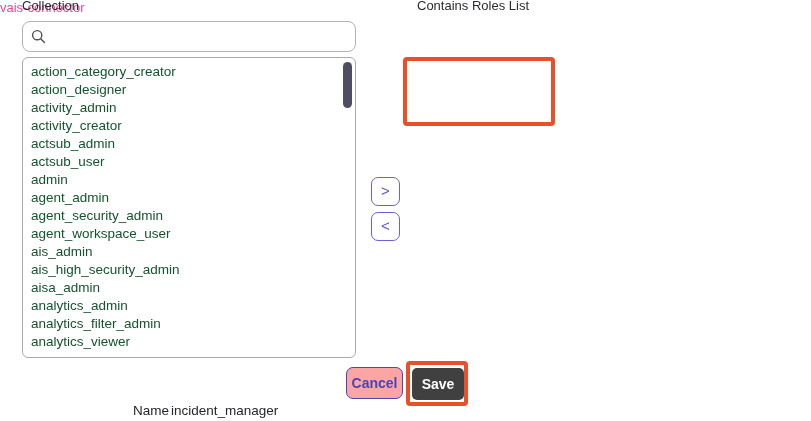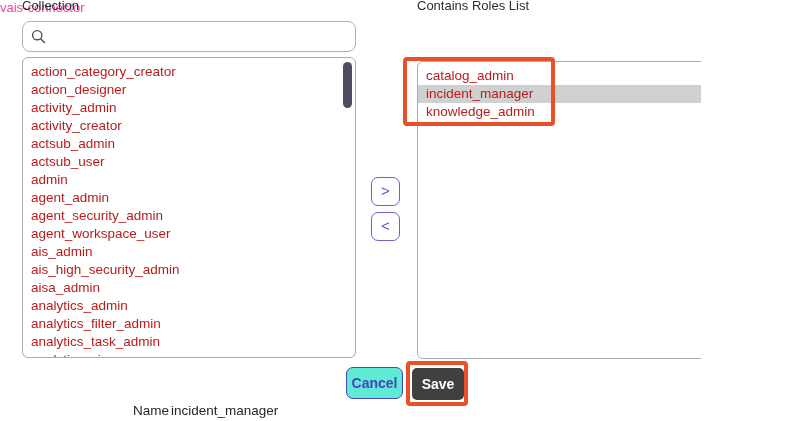--- a/index.html
+++ b/index.html
@@ -28,21 +28,21 @@
   
   .listbox {
     position:absolute; background:#fff; border:1px solid #a9a9b2;
     border-radius:6px; overflow:hidden;
   }
   #left-listbox  { left:22px;  top:57px; width:334px; height:301px; }
   #right-listbox { left:417px; top:61px; width:352px; height:298px; }
   .listbox ul { list-style:none; padding-top:5px; }
   .listbox li {
     font-size:13.5px; line-height:18px; height:18px; padding-left:8px;
-    color:#b91c1c; white-space:nowrap; cursor:default;
+    color:#14532d; white-space:nowrap; cursor:default;
   }
   .listbox li.selected { background:#d0d0d0; }
 
   
   #left-scroll-thumb {
     position:absolute; right:3px; top:4px; width:9px; height:46px;
     background:#4e4d61; border-radius:5px;
   }
 
   
@@ -51,21 +51,21 @@
     border:1.5px solid #6a63d0; border-radius:7px; background:#fff;
     color:#5a54c8; font-size:15px; line-height:1; font-family:"Liberation Sans",sans-serif;
     display:flex; align-items:center; justify-content:center; cursor:pointer; padding-bottom:2px;
   }
   #move-right-button { top:177px; }
   #move-left-button  { top:212px; }
 
   
   #cancel-button {
     position:absolute; left:346px; top:367px; width:57px; height:32px;
-    background:#5eead4; border:1.5px solid #4a44bc; border-radius:7px;
+    background:#fca5a5; border:1.5px solid #4a44bc; border-radius:7px;
     color:#4a44bc; font-size:14px; font-weight:bold; font-family:"Liberation Sans",sans-serif;
     cursor:pointer;
   }
   #save-button {
     position:absolute; left:412px; top:368px; width:52px; height:32px;
     background:#404040; border:none; border-radius:5px;
     color:#ffffff; font-size:14px; font-weight:bold; font-family:"Liberation Sans",sans-serif;
     cursor:pointer;
   }
 
@@ -106,43 +106,35 @@
       <li>actsub_user</li>
       <li>admin</li>
       <li>agent_admin</li>
       <li>agent_security_admin</li>
       <li>agent_workspace_user</li>
       <li>ais_admin</li>
       <li>ais_high_security_admin</li>
       <li>aisa_admin</li>
       <li>analytics_admin</li>
       <li>analytics_filter_admin</li>
-      <li>analytics_task_admin</li>
       <li>analytics_viewer</li>
     </ul>
     <div id="left-scroll-thumb"></div>
   </div>
 
   <button id="move-right-button" class="xfer-btn">
     <span>&gt;</span>
   </button>
   <button id="move-left-button" class="xfer-btn">
     <span>&lt;</span>
   </button>
 
   <div id="roles-label" class="field-label">Contains Roles List</div>
   <div id="group-name">vais-connector</div>
 
-  <div id="right-listbox" class="listbox">
-    <ul>
-      <li>catalog_admin</li>
-      <li class="selected">incident_manager</li>
-      <li>knowledge_admin</li>
-    </ul>
-  </div>
 
   <div id="annotation-roles" class="annotation"></div>
   <div id="annotation-save" class="annotation"></div>
 
   <button id="cancel-button">Cancel</button>
   <button id="save-button">Save</button>
 
   <div id="name-row">
     <span class="name-label">Name</span><span>incident_manager</span>
   </div>

